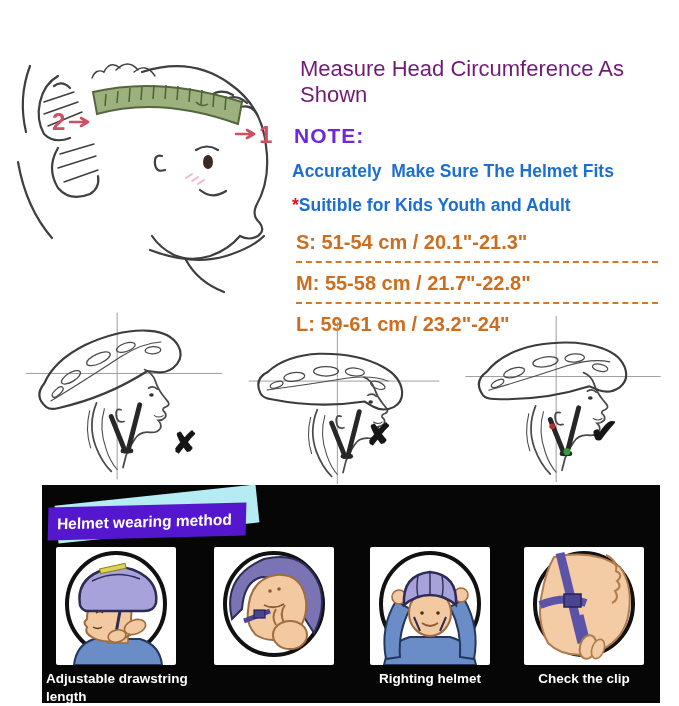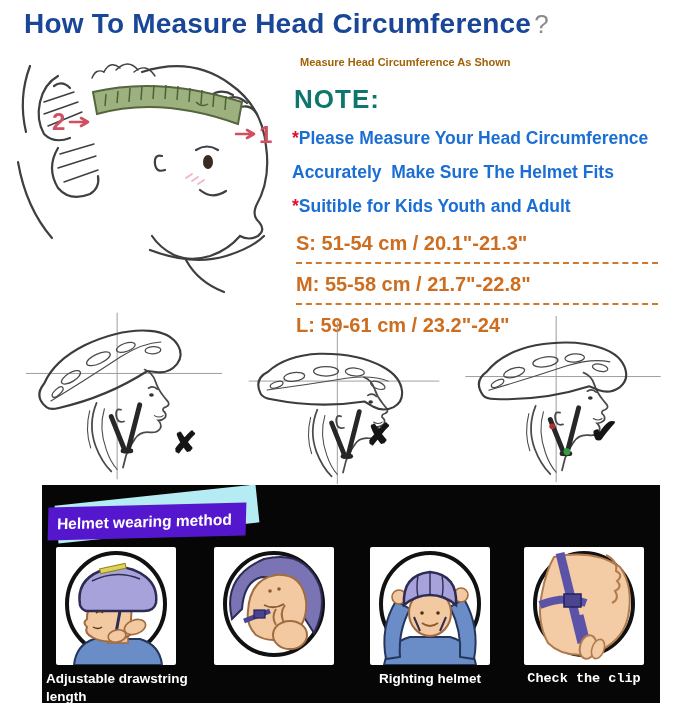--- a/index.html
+++ b/index.html
@@ -6,22 +6,22 @@
   .canvas{position:relative;width:679px;height:706px;background:#fff;overflow:hidden;
           font-family:"Liberation Sans",sans-serif;}
 
   
   .page-title{position:absolute;left:24px;top:8px;margin:0;font-size:28px;font-weight:bold;
               color:#1a4697;letter-spacing:.2px;white-space:nowrap;}
   .page-title .qm{color:#8a8a8a;font-weight:400;font-size:26px;margin-left:3px;}
 
   
   .info{position:absolute;left:292px;top:56px;width:382px;}
-  .info .heading{margin:0 0 0 8px;font-size:11px;font-weight:bold;color:#a16207;}
-  .info .note-label{margin:16px 0 0 2px;font-size:26px;font-weight:bold;color:#0f766e;letter-spacing:1px;}
+  .info .heading{margin:0 0 0 8px;font-size:22px;font-weight:normal;color:#701a75;}
+  .info .note-label{margin:16px 0 0 2px;font-size:21px;font-weight:bold;color:#6d28d9;letter-spacing:1px;}
   .info .note-line{margin:13px 0 0 0;font-size:17.5px;font-weight:bold;color:#1b6fd3;white-space:pre-wrap;}
   .info .note-line .ast{color:#e30f25;}
   .info .indent{}
   .sizes{margin:12px 0 0 4px;width:362px;}
   .size-row{font-size:20px;font-weight:600;color:#cc6d1f;padding:3px 0 7px 0;}
   .size-row.dashed{border-bottom:2px dashed #d2782a;margin-bottom:6px;}
 
   
   .baby{position:absolute;left:0;top:50px;}
   .fit{position:absolute;}
@@ -50,29 +50,28 @@
   .banner-cyan{position:absolute;left:8px;top:2px;width:202px;height:38px;background:#b5ebf3;
                transform:rotate(-6deg);}
   .banner-purple{position:absolute;left:0;top:12px;width:198px;height:33px;background:#5517cd;
                  transform:rotate(-1.5deg) skewX(-3deg);display:flex;align-items:center;}
   .banner-purple span{color:#fff;font-size:15.5px;font-weight:bold;padding-left:9px;white-space:nowrap;}
   .card{position:absolute;top:62px;width:120px;height:118px;background:#fff;border-radius:2px;}
   .card1{left:14px;}  .card2{left:172px;}  .card3{left:328px;}  .card4{left:482px;}
   .step-label{position:absolute;top:185px;width:156px;color:#ffffff;font-size:13.5px;font-weight:bold;
               text-align:center;line-height:1.3;}
   .label1{left:4px;width:166px;text-align:left;}
-  .label2{left:154px;} .label3{left:310px;} .label4{left:464px;font-family:Liberation Mono, monospace;}
+  .label2{left:154px;} .label3{left:310px;} .label4{left:464px;}
 </style>
 </head>
 <body>
 
 <div class="canvas">
 
   
-  <h1 class="page-title"><span>How To Measure Head Circumference</span><span class="qm">?</span></h1>
 
   
   <svg width="0" height="0">
     <defs>
       <g id="fit-head">
         <path class="ln" d="M121,58 Q129,61 132,70 Q135,79 141,86 L145,91 Q147,94 143,96 Q139,97 140,100 Q144,103 142,107 Q139,110 135,110 Q139,114 137,118 Q134,123 126,122 Q116,121 111,129 Q105,137 102,146 L99,158"></path>
         <path class="ln" d="M72,92 Q63,114 71,136 Q77,152 87,162"></path>
         <path class="ln thin" d="M80,98 Q74,118 82,140 Q86,152 93,160"></path>
         <path class="ln thin" d="M65,100 Q60,120 66,138"></path>
         <path class="ln" d="M97,99 Q91,97 92,105 Q93,113 100,111"></path>
@@ -158,21 +157,20 @@
     <g>
       <path class="redarrow" d="M236,84 L254,84 M254,84 l-7,-4 M254,84 l-7,4"></path>
     </g>
     <text class="redlbl" x="259" y="93">1</text>
   </svg>
 
   
   <div class="info">
     <p class="heading">Measure Head Circumference As Shown</p>
     <p class="note-label">NOTE:</p>
-    <p class="note-line"><span class="ast">*</span><span>Please Measure Your Head Circumference</span></p>
     <p class="note-line indent">Accurately  Make Sure The Helmet Fits</p>
     <p class="note-line"><span class="ast">*</span><span>Suitible for Kids Youth and Adult</span></p>
     <div class="sizes">
       <div class="size-row dashed">S: 51-54 cm / 20.1"-21.3"</div>
       <div class="size-row dashed">M: 55-58 cm / 21.7"-22.8"</div>
       <div class="size-row">L: 59-61 cm / 23.2"-24"</div>
     </div>
   </div>
 
   

